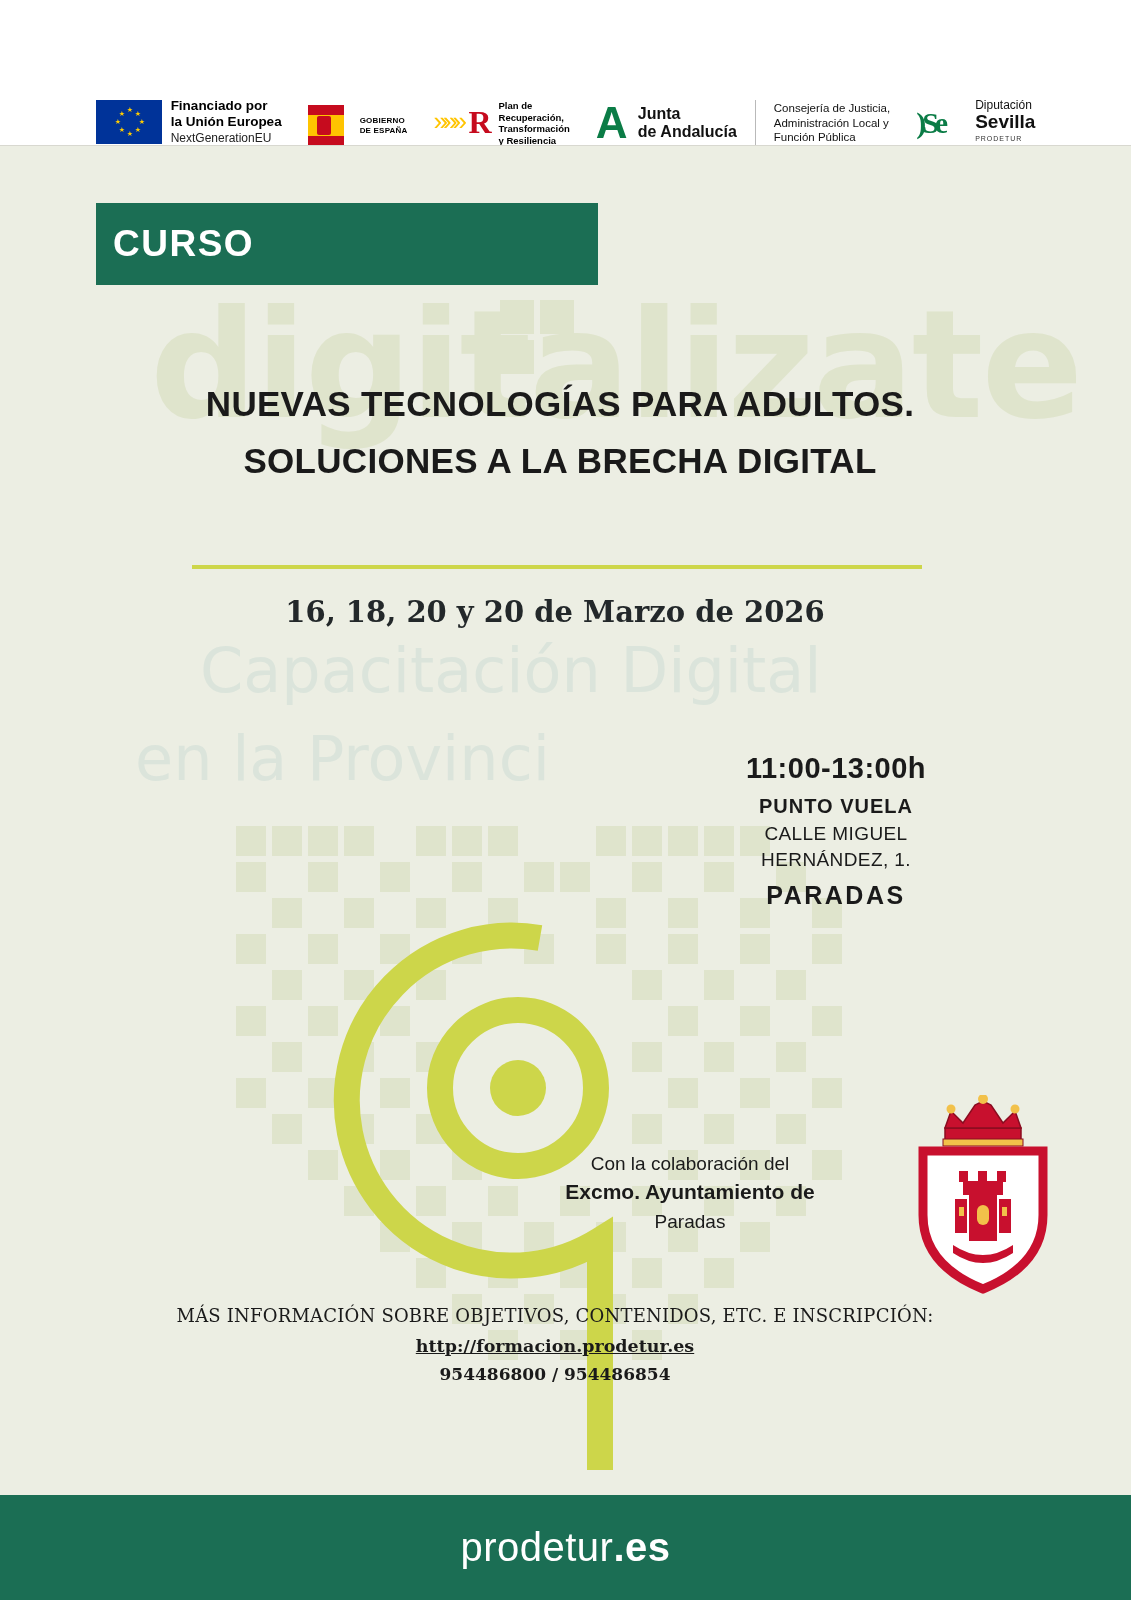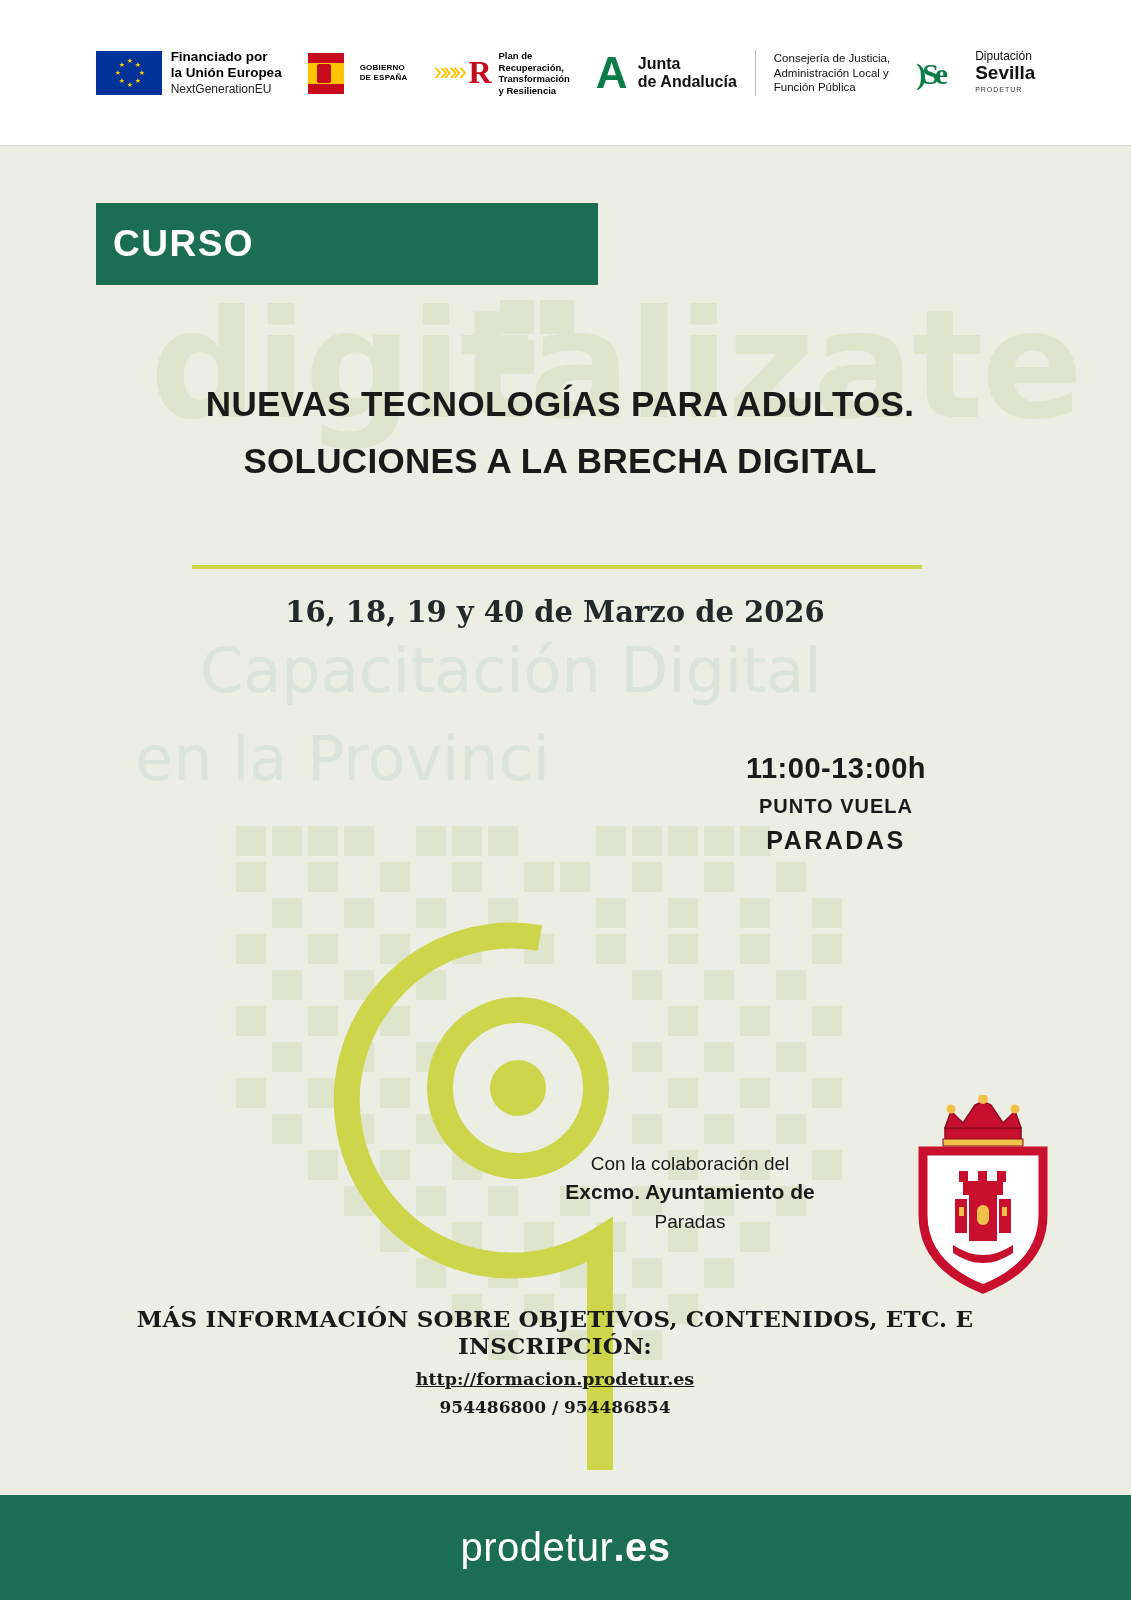--- a/index.html
+++ b/index.html
@@ -22,21 +22,21 @@
   }
 
   
   .logo-bar {
     position: absolute;
     top: 0; left: 0;
     width: 1131px;
     height: 146px;
     background: #ffffff;
     display: flex;
-    align-items: center;
+    align-items: flex-end;
     justify-content: center;
     gap: 26px;
     box-sizing: border-box;
     padding: 0 58px;
   }
   .logo-bar-line {
     position: absolute;
     left: 0; top: 145px;
     width: 1131px; height: 1px;
     background: #d8d8d0;
@@ -262,21 +262,21 @@
 
   
   .info {
     position: absolute;
     left: 130px; top: 1305px;
     width: 850px;
     text-align: center;
     color: #1a1a1a;
     font-family: "DejaVu Serif", serif;
   }
-  .info .i1 { font-size: 23px; font-weight: bold; letter-spacing: .2px; }
+  .info .i1 { font-size: 18px; font-weight: normal; letter-spacing: .2px; }
   .info .i2 { font-size: 17.5px; font-weight: bold; margin-top: 10px; text-decoration: underline; }
   .info .i3 { font-size: 17px; font-weight: bold; margin-top: 8px; }
 
   
   .footer {
     position: absolute;
     left: 0; bottom: 0;
     width: 1131px; height: 105px;
     background: #1b6e54;
     display: flex;
@@ -487,25 +487,29 @@
   </div>
   <div class="logo-bar-line"></div>
 
   <div class="curso-badge">
     <span>CURSO</span>
   </div>
 
   <div class="title">NUEVAS TECNOLOGÍAS PARA ADULTOS. SOLUCIONES A LA BRECHA DIGITAL</div>
   <div class="title-rule"></div>
 
-  <div class="date">16, 18, 19 y 40 de Marzo de 2026</div>
+  <div class="date">16, 18, 20 y 20 de Marzo de 2026</div>
 
   <div class="venue">
     <div class="hour">11:00-13:00h</div>
     <div class="pv">PUNTO  VUELA</div>
+    <div class="addr">
+      <div>CALLE MIGUEL</div>
+      <div>HERNÁNDEZ, 1.</div>
+    </div>
     <div class="town">PARADAS</div>
   </div>
 
   <div class="collab">
     <div class="l1">Con la colaboración del</div>
     <div class="l2">Excmo. Ayuntamiento de</div>
     <div class="l3">Paradas</div>
   </div>
 
   <svg class="crest" viewBox="0 0 180 200">

